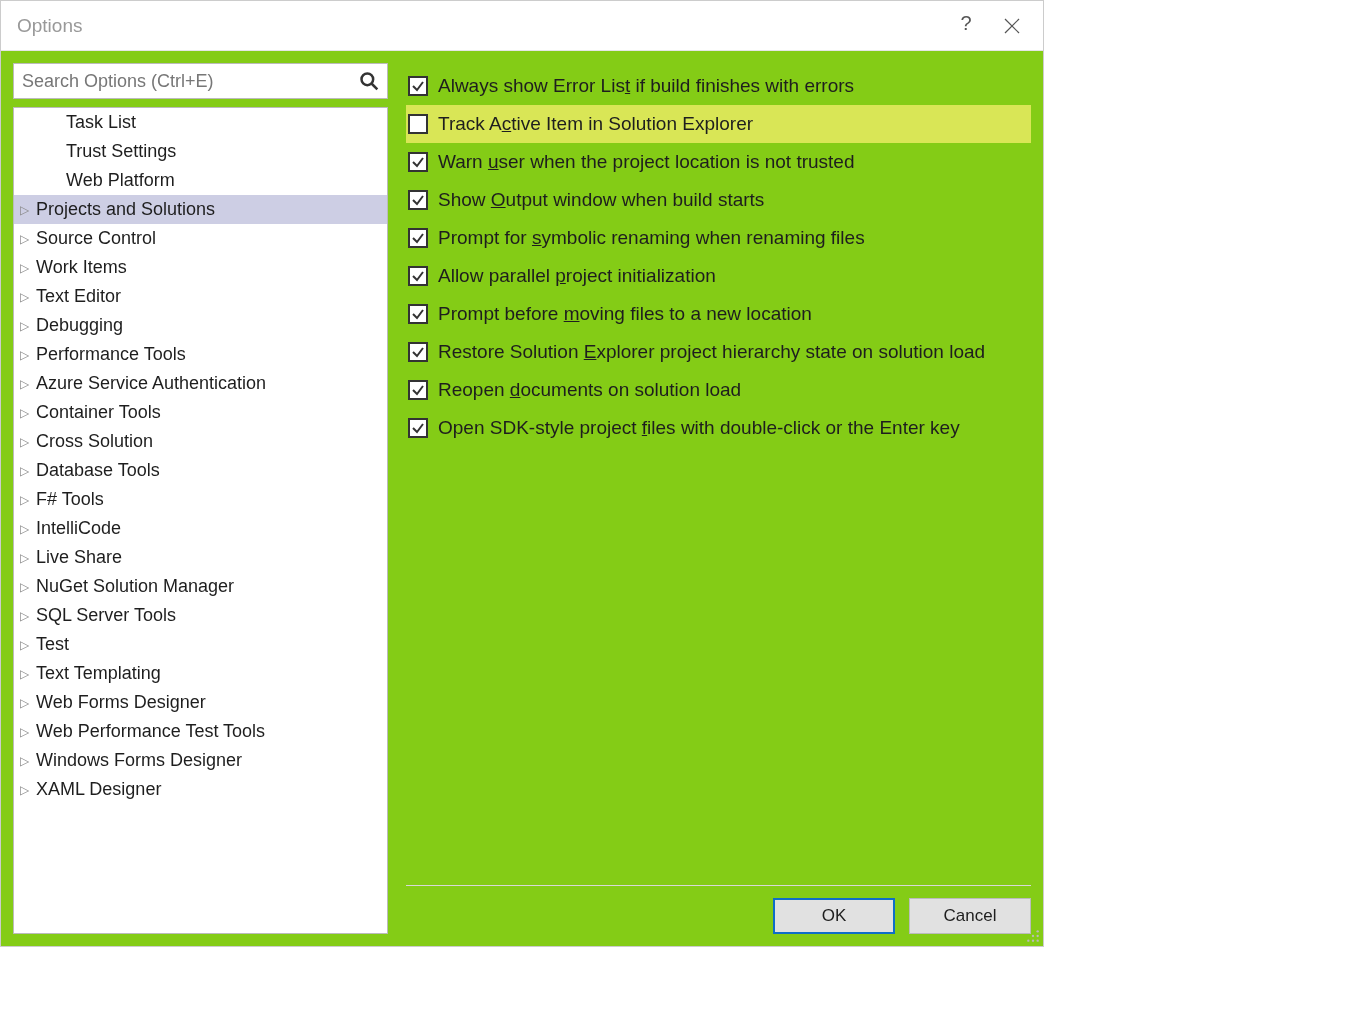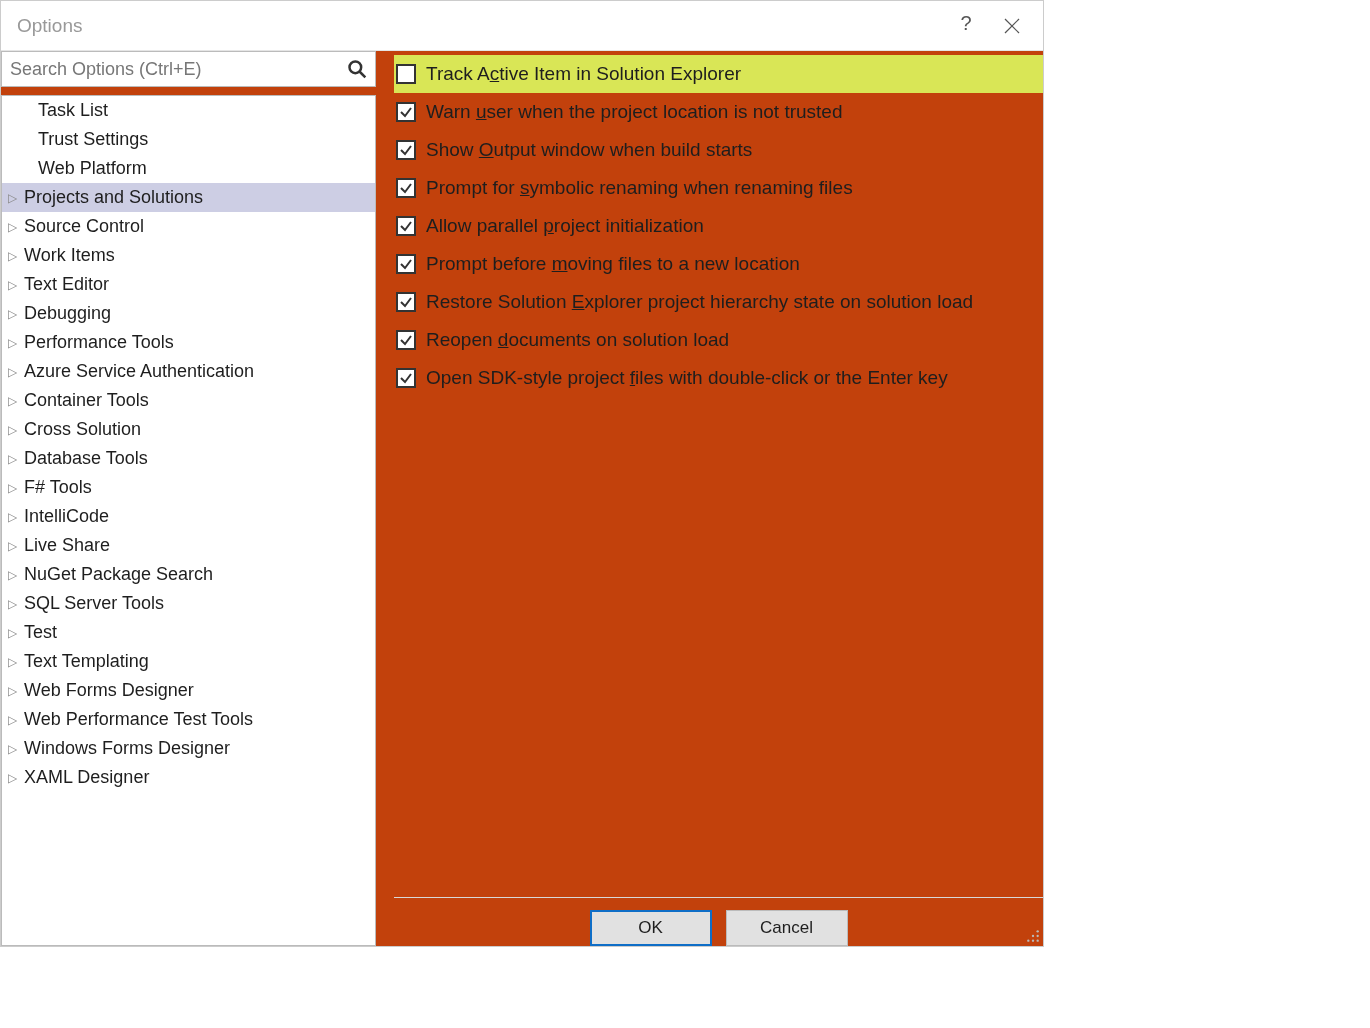--- a/index.html
+++ b/index.html
@@ -39,22 +39,22 @@
     color: #555;
     font-size: 20px;
     cursor: pointer;
   }
   .titlebar .close-btn svg { width: 16px; height: 16px; }
   .titlebar .close-btn line { stroke: #555; stroke-width: 1.2; }
   .help-btn { font-family: "Segoe UI", sans-serif; color: #888; padding-bottom:4px;}
 
   .content {
     flex: 1;
-    background: #c2410c;
-    padding: 0;
+    background: #84cc16;
+    padding: 12px;
     display: flex;
     flex-direction: column;
     gap: 0;
     overflow: hidden;
   }
   .upper {
     flex: 1;
     display: flex;
     gap: 18px;
     overflow: hidden;
@@ -104,21 +104,21 @@
   .tree-item {
     display: flex;
     align-items: center;
     height: 29px;
     font-size: 18px;
     color: #1e1e1e;
     cursor: default;
     padding-left: 6px;
     white-space: nowrap;
   }
-  .tree-item.child { padding-left: 36px; }
+  .tree-item.child { padding-left: 36px; margin-left: 16px; }
   .tree-item .arrow {
     width: 14px;
     display: inline-block;
     color: #888;
     font-size: 12px;
     margin-right: 2px;
   }
   .tree-item.selected {
     background: #cdcee4;
   }
@@ -152,21 +152,21 @@
   }
   .checkbox svg { width: 14px; height: 14px; }
   .checkbox svg polyline { stroke: #333; stroke-width: 2; fill: none; }
   .check-label .ul { text-decoration: underline; }
   .divider {
     border-top: 1px solid #d8d8d8;
     margin: 6px 0 12px 0;
   }
   .button-row {
     display: flex;
-    justify-content: center;
+    justify-content: flex-end;
     gap: 14px;
     padding-right: 0;
     padding-top: 0;
     align-items: center;
   }
   .dlg-btn {
     width: 122px;
     height: 36px;
     border: 1px solid #bbb;
     background: #e1e1e1;
@@ -268,21 +268,21 @@
             <div class="tree-item">
               <span class="arrow">▷</span>
               <span>IntelliCode</span>
             </div>
             <div class="tree-item">
               <span class="arrow">▷</span>
               <span>Live Share</span>
             </div>
             <div class="tree-item">
               <span class="arrow">▷</span>
-              <span>NuGet Package Search</span>
+              <span>NuGet Solution Manager</span>
             </div>
             <div class="tree-item">
               <span class="arrow">▷</span>
               <span>SQL Server Tools</span>
             </div>
             <div class="tree-item">
               <span class="arrow">▷</span>
               <span>Test</span>
             </div>
             <div class="tree-item">
@@ -303,20 +303,28 @@
             </div>
             <div class="tree-item">
               <span class="arrow">▷</span>
               <span>XAML Designer</span>
             </div>
           </div>
       </div>
 
       <div class="right-col" id="checks">
 
+        <div class="check-row">
+            <div class="checkbox">
+              <svg viewBox="0 0 14 14">
+                <polyline points="2,7 6,11 12,3"></polyline>
+              </svg>
+            </div>
+            <span class="check-label">Always show Error Lis<span class="ul">t</span> if build finishes with errors</span>
+          </div>
           <div class="check-row highlight">
             <div class="checkbox"></div>
             <span class="check-label">Track A<span class="ul">c</span>tive Item in Solution Explorer</span>
           </div>
           <div class="check-row">
             <div class="checkbox">
               <svg viewBox="0 0 14 14">
                 <polyline points="2,7 6,11 12,3"></polyline>
               </svg>
             </div>

